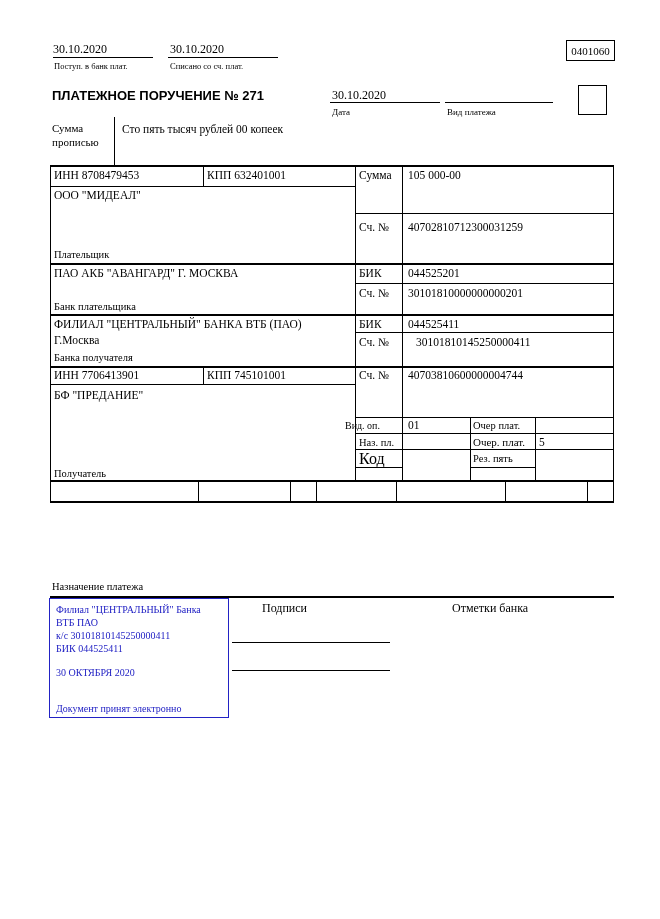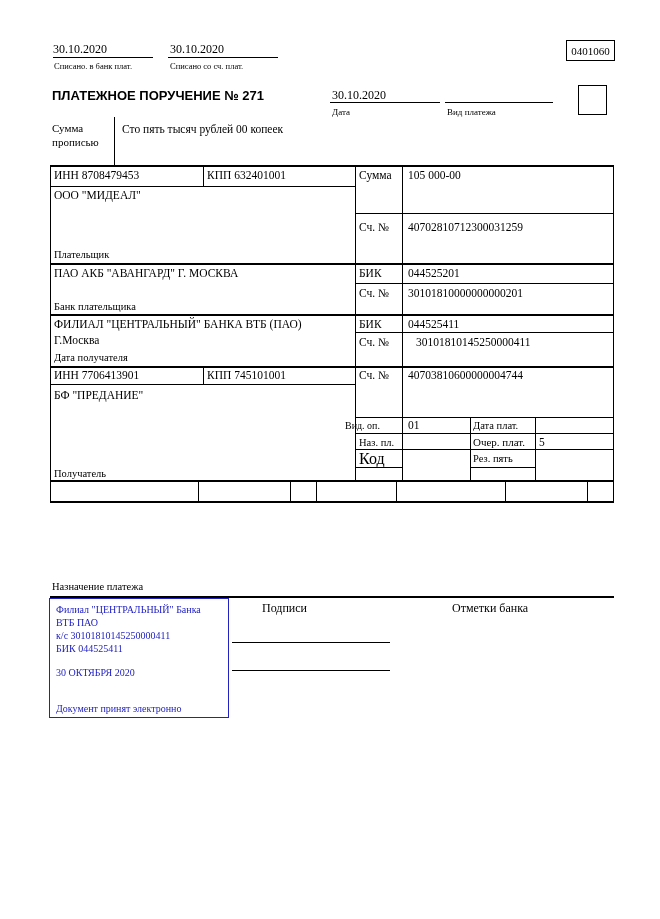--- a/index.html
+++ b/index.html
@@ -39,21 +39,21 @@
   }
   .amountwords-lbl{position:absolute; left:52px; top:121px; width:62px; font-size:11px; line-height:14px;}
 </style>
 </head>
 <body>
 
 <div class="page">
 
   <div class="date" style="left:53px; top:42px;">30.10.2020</div>
   <div class="hl" style="left:53px; top:57px; width:100px;"></div>
-  <div class="tiny" style="left:54px; top:61px;">Списано. в банк плат.</div>
+  <div class="tiny" style="left:54px; top:61px;">Поступ. в банк плат.</div>
 
   <div class="date" style="left:170px; top:42px;">30.10.2020</div>
   <div class="hl" style="left:168px; top:57px; width:110px;"></div>
   <div class="tiny" style="left:170px; top:61px;">Списано со сч. плат.</div>
 
   <div class="codebox" style="left:566px; top:40px; width:47px; height:19px;">
     <span>0401060</span>
   </div>
 
   <div class="title" style="left:52px; top:88px;">ПЛАТЕЖНОЕ ПОРУЧЕНИЕ № 271</div>
@@ -116,32 +116,32 @@
   <div class="txt" style="left:359px; top:287px;">Сч. №</div>
   <div class="val" style="left:408px; top:287px;">30101810000000000201</div>
   <div class="seclbl" style="left:54px; top:301px;">Банк плательщика</div>
 
   <div class="txt" style="left:54px; top:318px;">ФИЛИАЛ "ЦЕНТРАЛЬНЫЙ" БАНКА ВТБ (ПАО)</div>
   <div class="txt" style="left:54px; top:334px;">Г.Москва</div>
   <div class="txt" style="left:359px; top:318px;">БИК</div>
   <div class="val" style="left:408px; top:318px;">044525411</div>
   <div class="txt" style="left:359px; top:336px;">Сч. №</div>
   <div class="val" style="left:408px; top:336px;margin-left:8px;">30101810145250000411</div>
-  <div class="seclbl" style="left:54px; top:352px;">Дата получателя</div>
+  <div class="seclbl" style="left:54px; top:352px;">Банка получателя</div>
 
   <div class="txt" style="left:54px; top:369px;">ИНН 7706413901</div>
   <div class="txt" style="left:207px; top:369px;">КПП 745101001</div>
   <div class="txt" style="left:359px; top:369px;">Сч. №</div>
   <div class="val" style="left:408px; top:369px;">40703810600000004744</div>
   <div class="txt" style="left:54px; top:389px;">БФ "ПРЕДАНИЕ"</div>
   <div class="seclbl" style="left:54px; top:468px;text-align:center;">Получатель</div>
 
   <div class="txt" style="left:345px; top:419px; font-size:10px;">Вид. оп.</div>
   <div class="val" style="left:408px; top:419px;">01</div>
-  <div class="txt" style="left:473px; top:419px; font-size:10.5px;">Дата плат.</div>
+  <div class="txt" style="left:473px; top:419px; font-size:10.5px;">Очер плат.</div>
   <div class="val" style="left:539px; top:419px;"></div>
   <div class="txt" style="left:359px; top:436px; font-size:10.5px;">Наз. пл.</div>
   <div class="val" style="left:408px; top:436px;"></div>
   <div class="txt" style="left:473px; top:436px; font-size:11px;">Очер. плат.</div>
   <div class="val" style="left:539px; top:436px;">5</div>
   <div class="txt" style="left:359px; top:452px; font-size:16px;">Код</div>
   <div class="val" style="left:408px; top:452px;"></div>
   <div class="txt" style="left:473px; top:452px; font-size:10.5px;">Рез. пять</div>
   <div class="val" style="left:539px; top:452px;"></div>
 

